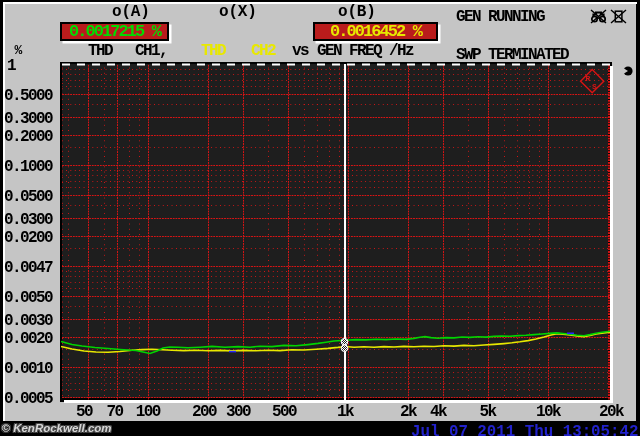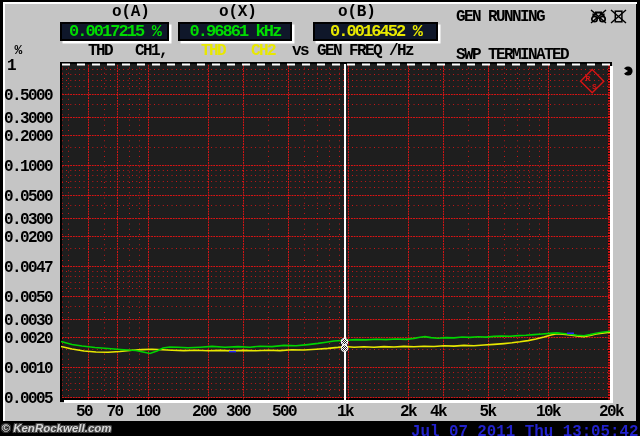--- a/index.html
+++ b/index.html
@@ -3,21 +3,21 @@
 html,body{margin:0;padding:0;width:640px;height:436px;overflow:hidden;background:#000;}
 #scr{position:absolute;left:0;top:0;width:640px;height:436px;background:#000;will-change:transform;}
 #gray{position:absolute;left:3px;top:2px;width:633px;height:419px;background:#c5c5c5;}
 #hl-t{position:absolute;left:3px;top:2px;width:634px;height:2px;background:#fff;}
 #hl-l{position:absolute;left:3px;top:2px;width:2px;height:421px;background:#fff;}
 #bbar{position:absolute;left:0px;top:420.5px;width:640px;height:15.5px;background:#000;}
 .t{position:absolute;font:bold 16px/16px "Liberation Mono",monospace;letter-spacing:-1.6px;color:#000;white-space:pre;}
 .tc{text-align:center;}
 .green{color:#00dc00;}
 .yellow{color:#e8e800;}
-.box{position:absolute;top:22px;height:15px;background:#0f172a;border:2px solid #000;box-shadow:2.5px 2.5px 0 #fff;display:flex;align-items:center;justify-content:center;}
+.box{position:absolute;top:22px;height:15px;background:#b91c1c;border:2px solid #000;box-shadow:2.5px 2.5px 0 #fff;display:flex;align-items:center;justify-content:center;}
 .box .v{font:bold 17px/17px "Liberation Mono",monospace;letter-spacing:-1.95px;white-space:pre;}
 </style></head><body>
 <div id="scr">
 <div id="gray"></div>
 <div id="hl-t"></div>
 <div id="hl-l"></div>
 <div style="position:absolute;left:0;top:0"><svg width="640" height="436" viewBox="0 0 640 436">
 <defs>
 <pattern id="chk" width="2" height="2" patternUnits="userSpaceOnUse">
 <rect width="2" height="2" fill="#1e1e1e"></rect>
@@ -123,23 +123,20 @@
 <text x="592" y="88.5" fill="#d81414" font-family="Liberation Mono, monospace" font-size="8" font-weight="bold">S</text>
 </svg></div>
 
 <div class="t" style="left:112px;top:4px;letter-spacing:-0.2px">o(A)</div>
 <div class="t" style="left:219px;top:4px;letter-spacing:-0.2px">o(X)</div>
 <div class="t" style="left:338px;top:4px;letter-spacing:-0.2px">o(B)</div>
 
 <div class="box" style="left:60px;width:105px">
       <span class="v green">0.0017215 %</span>
     </div>
-<div class="box" style="left:178px;width:110px">
-      <span class="v green">0.96861 kHz</span>
-    </div>
 <div class="box" style="left:313px;width:121px">
       <span class="v yellow">0.0016452 %</span>
     </div>
 
 <div class="t" style="left:88px;top:43px;">THD</div>
 <div class="t" style="left:135px;top:43px;">CH1,</div>
 <div class="t" style="left:201px;top:43px;color:#e8e800">THD</div>
 <div class="t" style="left:251px;top:43px;color:#e8e800">CH2</div>
 <div class="t" style="left:280px;top:43px;margin-left:12px;">vs</div>
 <div class="t" style="left:456px;top:9px;">GEN RUNNING</div>

